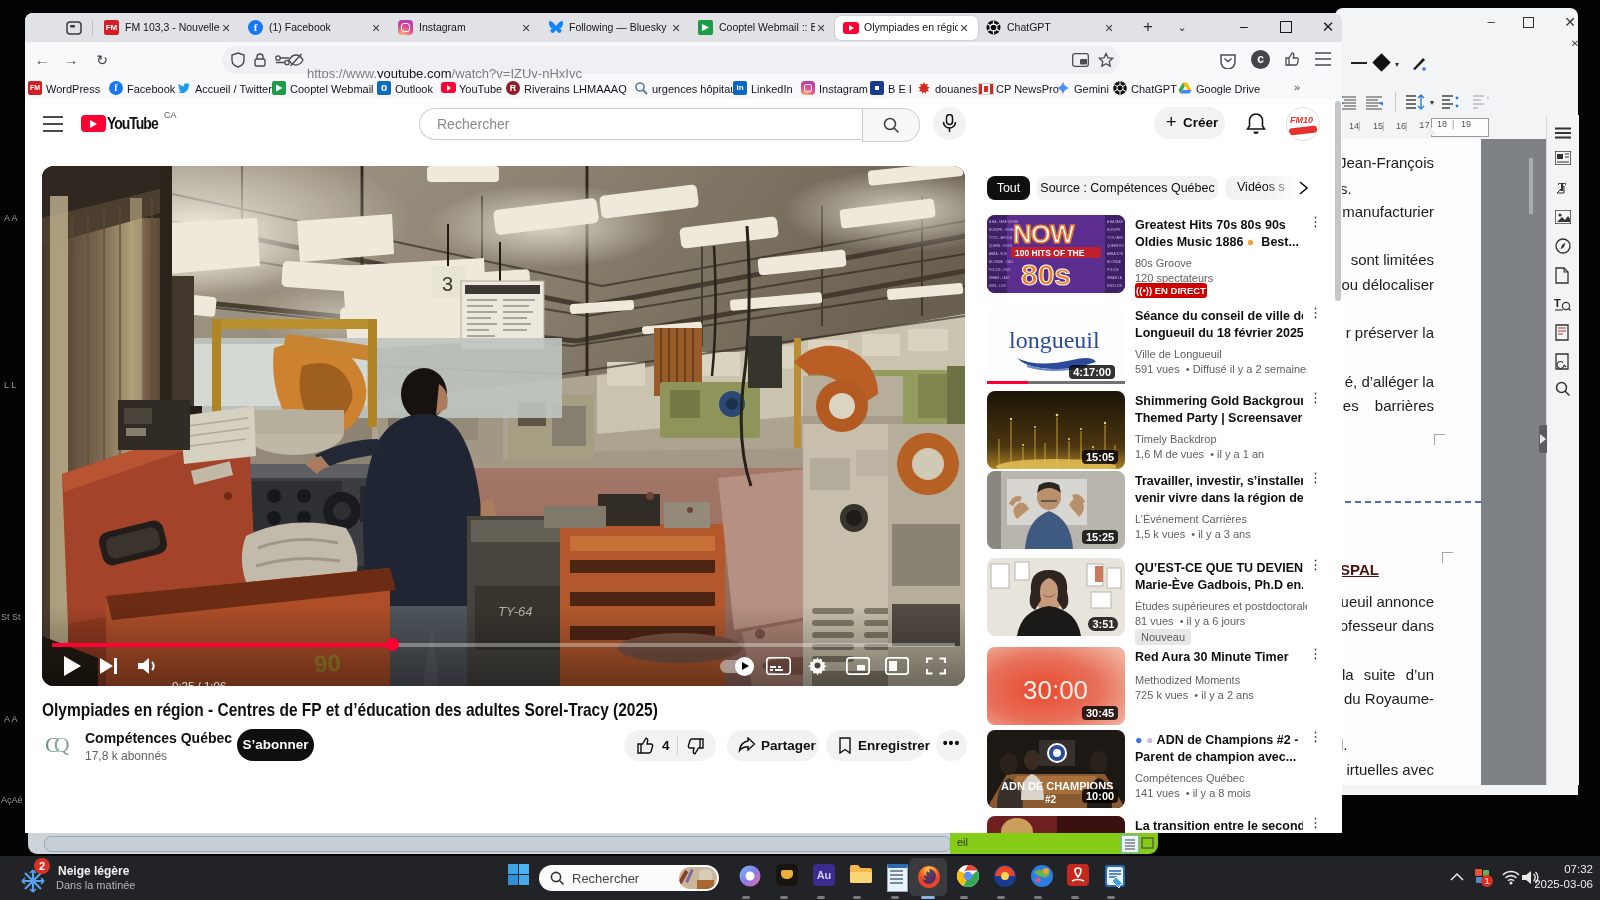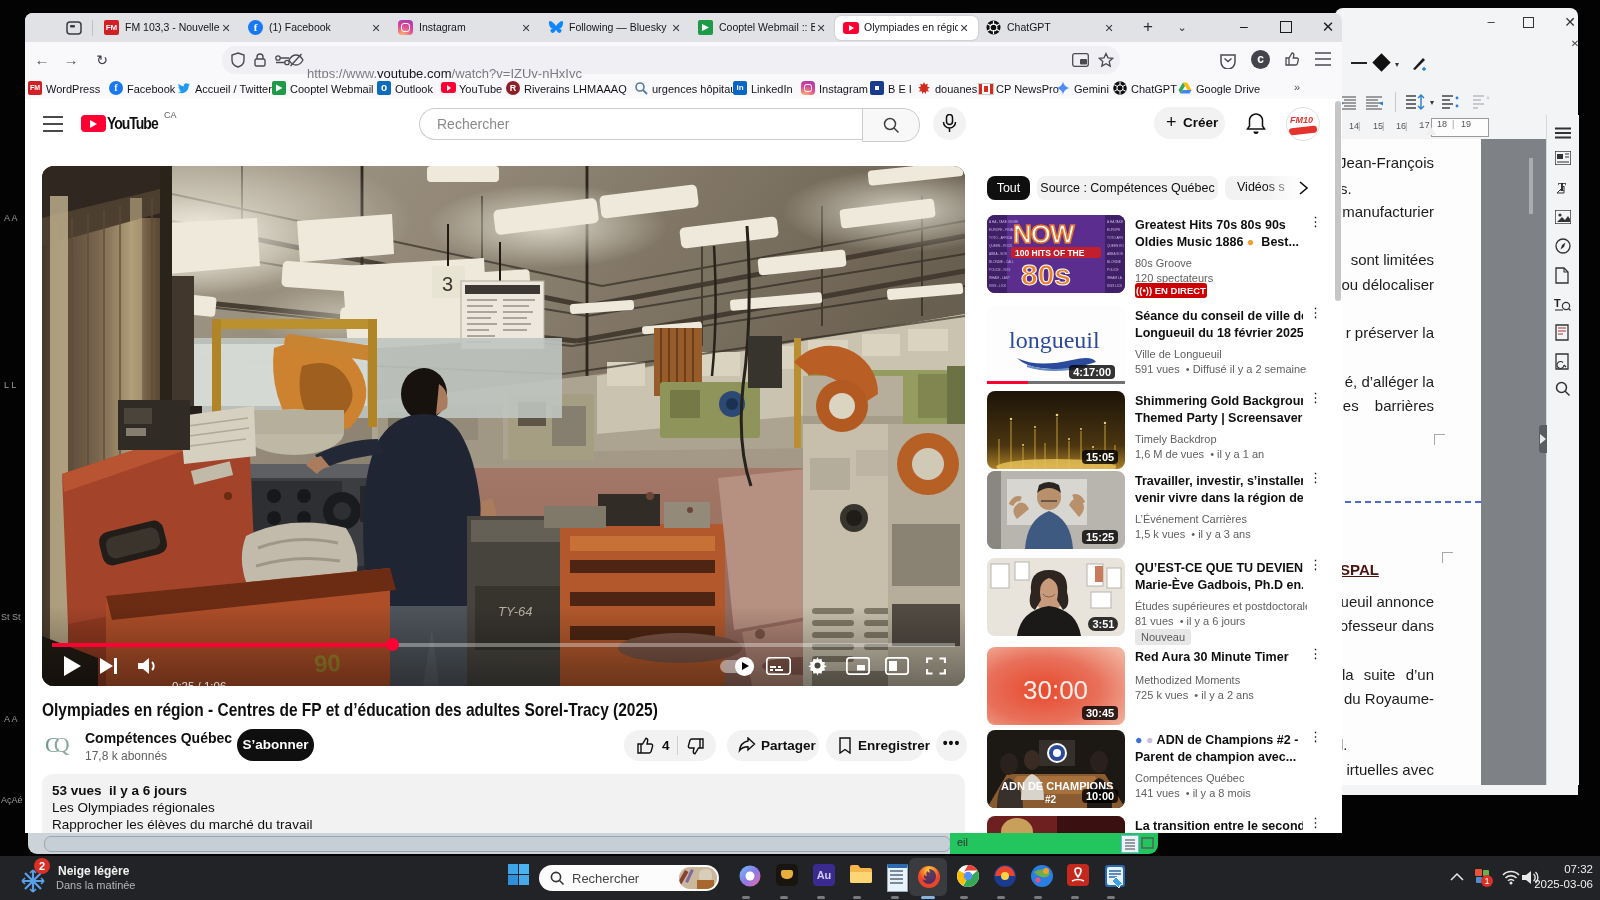--- a/index.html
+++ b/index.html
@@ -156,21 +156,21 @@
   <div class="abs" style="left:204px;top:417px;width:8px;height:28px;background:#5a5d61;border-radius:3px 0 0 3px;">
       <div class="abs" style="left:1px;top:9px;width:0;height:0;border-top:5px solid transparent;border-bottom:5px solid transparent;border-left:6px solid #e8e8e8;"></div>
     </div>
 
   <div class="abs" style="left:0;top:777px;width:243px;height:10px;background:#f3f4f6;"></div>
 </div>
 
 <div class="abs" style="left:28px;top:833px;width:931px;height:21px;background:#ccd4da;border-radius:0 0 0 9px;">
   <div class="abs" style="left:16px;top:3px;width:905px;height:14px;background:#c6cfd6;border:1px solid #9aa5ad;border-radius:7px;"></div>
 </div>
-<div class="abs" style="left:950px;top:833px;width:208px;height:21px;background:#22c55e;border-radius:0 0 9px 0;">
+<div class="abs" style="left:950px;top:833px;width:208px;height:21px;background:#84cc16;border-radius:0 0 9px 0;">
   <div class="abs" style="left:7px;top:3px;font-size:11px;color:#333;">eil</div>
   <div class="abs" style="left:171px;top:2px;width:16px;height:16px;border:1px solid #7ab3d4;background:#eaf4fb;"><svg width="16" height="16">
         <path d="M3 4 h10 M3 7 h10 M3 10 h10 M3 13 h10" stroke="#444" stroke-width="1.2"></path>
       </svg></div>
   <div class="abs" style="left:190px;top:2px;width:16px;height:16px;"><svg width="16" height="16">
         <rect x="2" y="3" width="11" height="10" fill="none" stroke="#555" stroke-width="1.3"></rect>
       </svg></div>
 </div>
 
 <div class="abs" id="ff" style="left:25px;top:13px;width:1317px;height:820px;background:#fff;border-radius:8px 8px 0 0;overflow:hidden;">
@@ -737,25 +737,20 @@
       <span class="abs" style="left:34px;top:8px;font-size:13.5px;font-weight:bold;color:#0f0f0f;">Partager</span>
     </div>
     <div class="abs" style="left:801px;top:631px;width:98px;height:31px;background:#f2f2f2;border-radius:16px;">
       <svg class="abs" style="left:12px;top:7px;" width="14" height="17">
           <path d="M2 1 h10 v15 l-5-3.5 L2 16 Z" fill="none" stroke="#0f0f0f" stroke-width="1.4"></path>
         </svg>
       <span class="abs" style="left:32px;top:8px;font-size:13.5px;font-weight:bold;color:#0f0f0f;">Enregistrer</span>
     </div>
     <div class="abs" style="left:911px;top:631px;width:31px;height:31px;background:#f2f2f2;border-radius:50%;color:#0f0f0f;font-size:14px;font-weight:bold;text-align:center;line-height:27px;letter-spacing:1px;">•••</div>
 
-    <div class="abs" style="left:17px;top:675px;width:923px;height:80px;background:#f2f2f2;border-radius:10px;">
-      <div class="abs nowrap" style="left:10px;top:9px;font-size:13.5px;font-weight:bold;color:#0f0f0f;">53 vues&nbsp;&nbsp;il y a 6 jours</div>
-      <div class="abs nowrap" style="left:10px;top:26px;font-size:13.5px;color:#0f0f0f;">Les Olympiades régionales</div>
-      <div class="abs nowrap" style="left:10px;top:43px;font-size:13.5px;color:#0f0f0f;">Rapprocher les élèves du marché du travail</div>
-    </div>
 
     <div id="sidebar">
 <div class="abs" style="left:962px;top:77px;width:43px;height:24px;background:#0f0f0f;border-radius:8px;color:#fff;font-size:12.5px;text-align:center;line-height:24px;">Tout</div>
 <div class="abs" style="left:1012px;top:77px;width:181px;height:24px;background:#f2f2f2;border-radius:8px;color:#0f0f0f;font-size:12.5px;text-align:center;line-height:24px;">Source : Compétences Québec</div>
 <div class="abs" style="left:1200px;top:77px;width:75px;height:24px;background:#f2f2f2;border-radius:8px;color:#0f0f0f;font-size:12.5px;overflow:hidden;">
           <span class="abs" style="left:12px;top:4px;">Vidéos s</span>
           <div class="abs" style="left:40px;top:0;width:36px;height:24px;background:linear-gradient(90deg,rgba(255,255,255,0),#fff);"></div>
         </div>
 <svg class="abs" style="left:1271px;top:82px;" width="14" height="14">
           <path d="M4 1 l7 6 -7 6" fill="none" stroke="#0f0f0f" stroke-width="1.6"></path>

